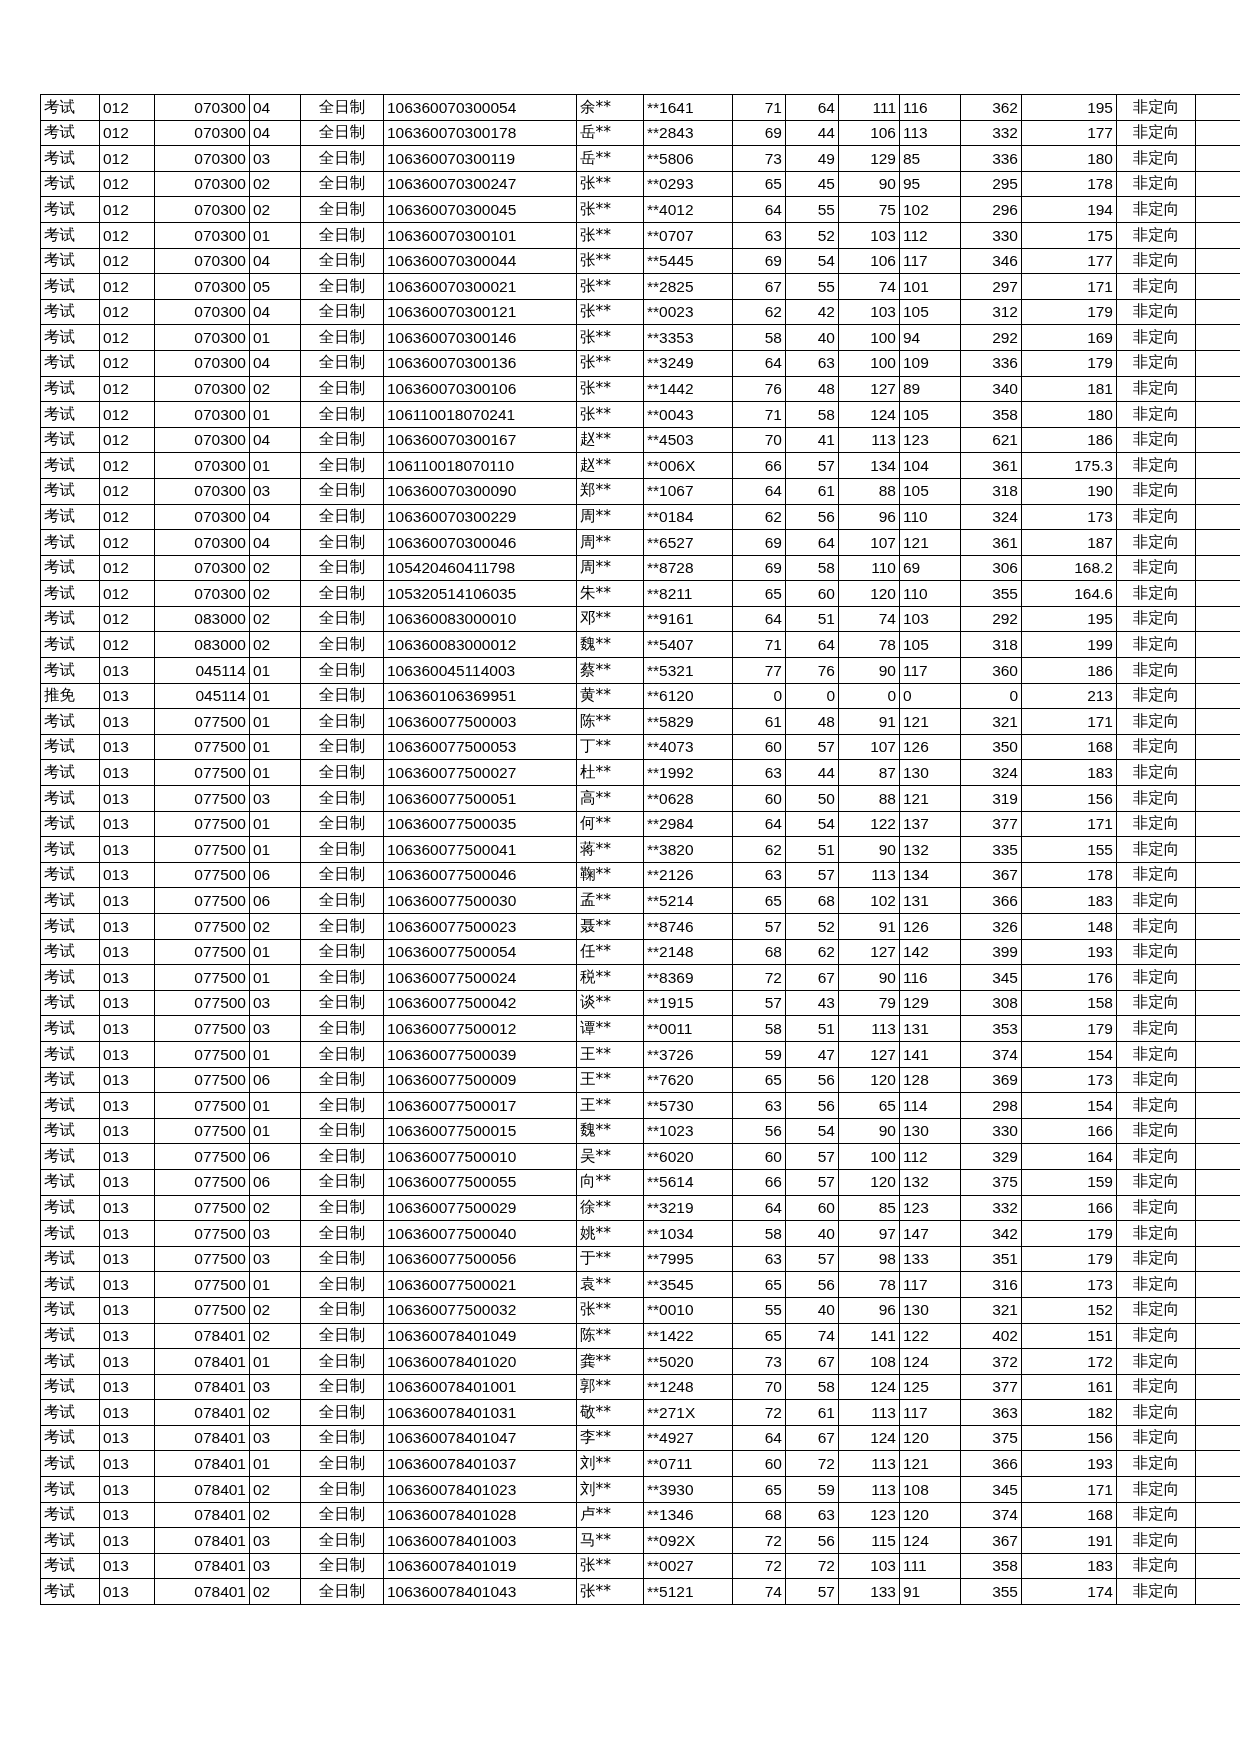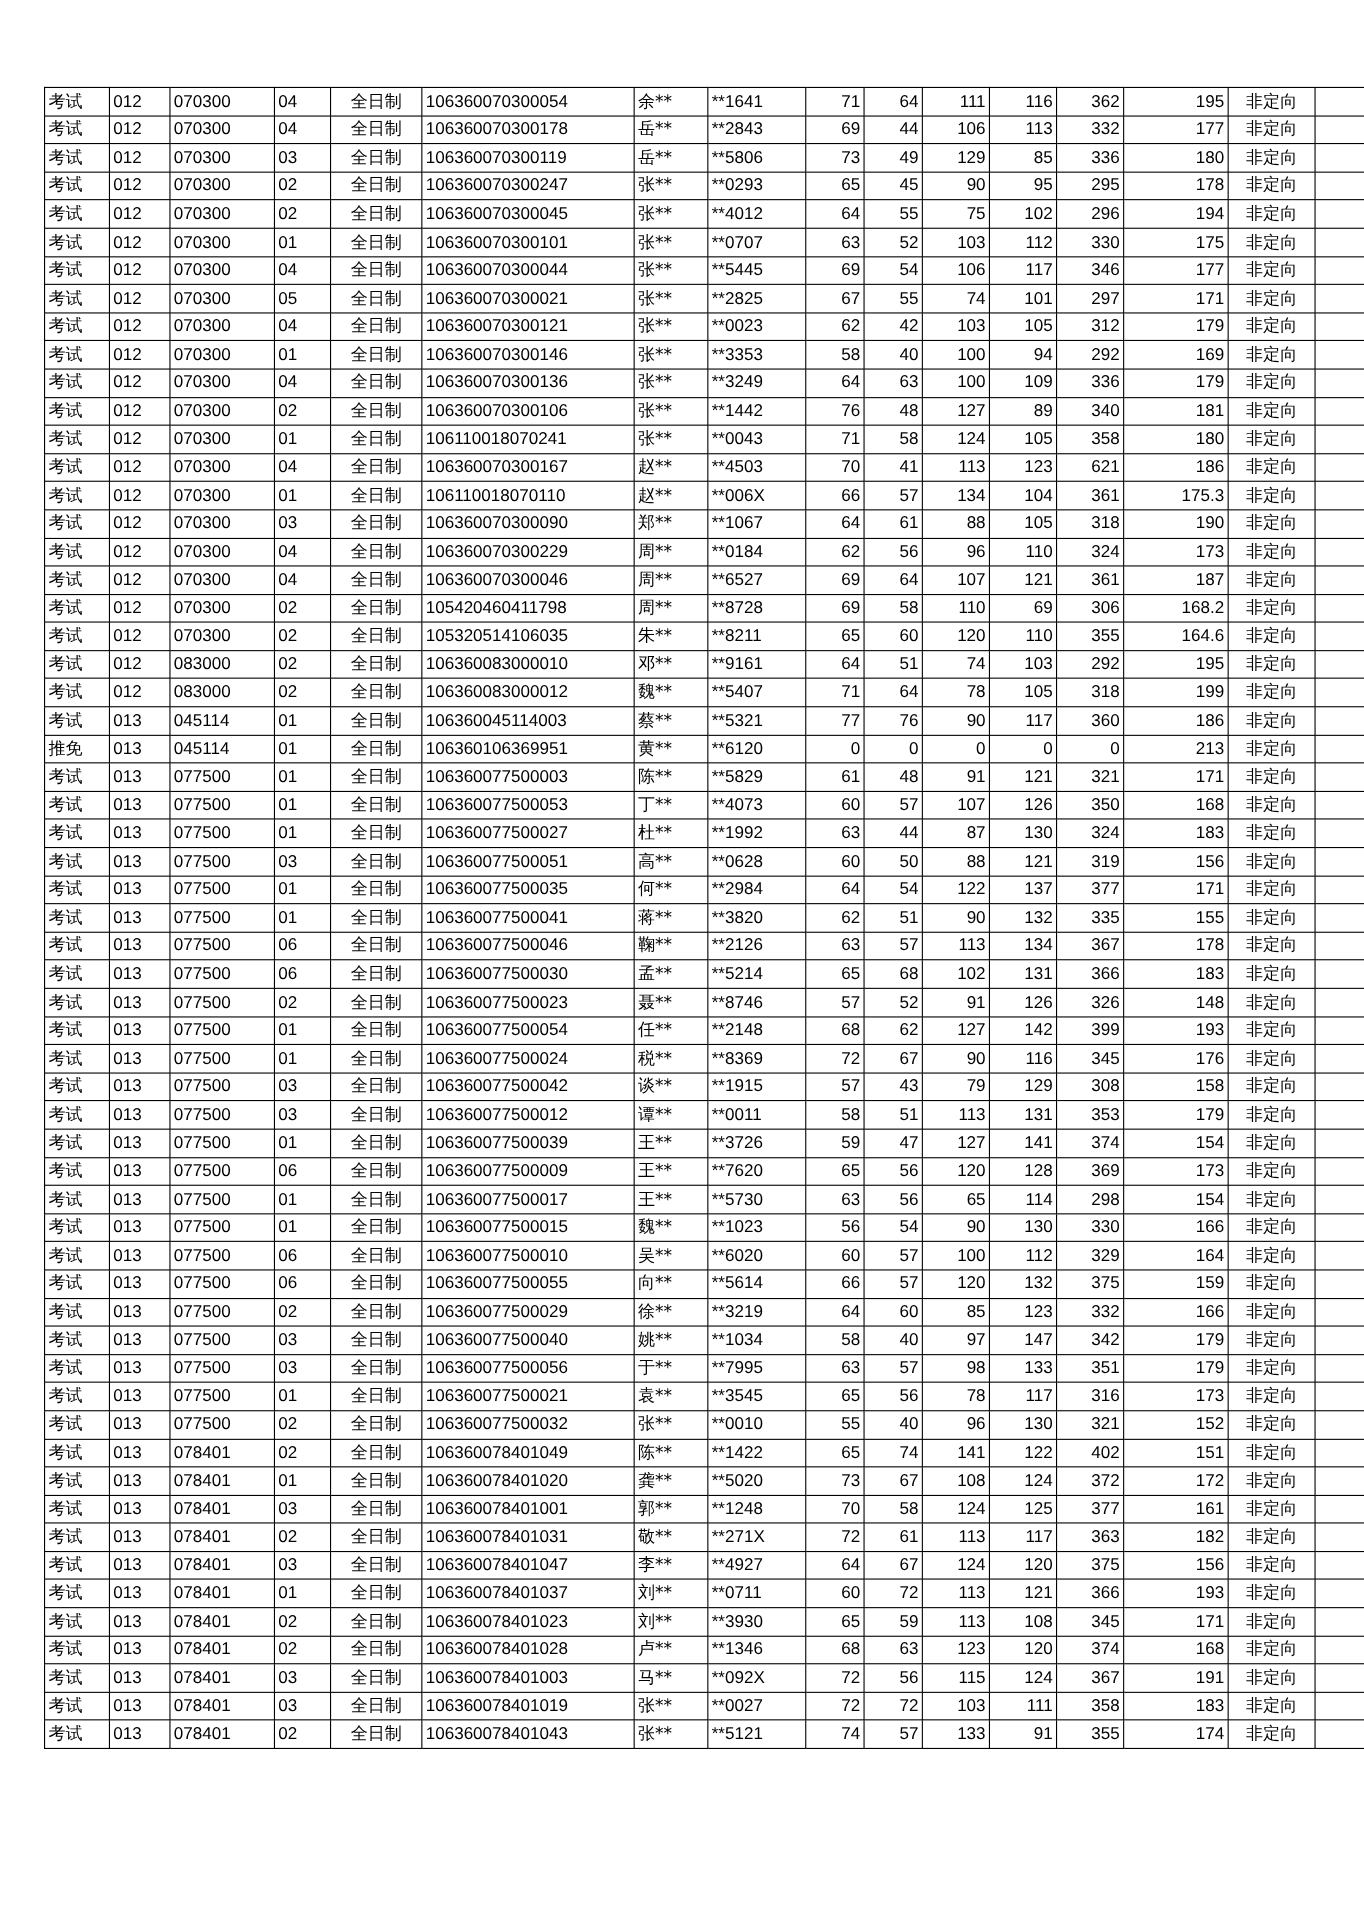--- a/index.html
+++ b/index.html
@@ -11,51 +11,51 @@
   body {
     width: 1240px;
     height: 1753px;
     font-family: "Liberation Sans", "DejaVu Sans", sans-serif;
     color: #000000;
     position: relative;
   }
   #sheet {
     position: absolute;
     left: 40px;
-    top: 79px;
+    top: 94px;
     width: 1124px;
   }
   table.grid {
     border-collapse: collapse;
     table-layout: fixed;
     width: 1124px;
     font-size: 15.5px;
     line-height: 1;
   }
   table.grid td {
     border: 1.6px solid #000000;
     height: 24.6px;
     padding: 0 3px;
     overflow: hidden;
     white-space: nowrap;
     vertical-align: middle;
     font-weight: 400;
   }
   td.c-type      { width: 52px;  text-align: left; }
   td.c-college   { width: 48px;  text-align: left; }
-  td.c-major     { width: 88px;  text-align: left; }
+  td.c-major     { width: 88px;  text-align: right; }
   td.c-direction { width: 44px;  text-align: left; }
   td.c-mode      { width: 76px;  text-align: center; }
   td.c-exam-no   { width: 186px; text-align: left; }
   td.c-name      { width: 60px;  text-align: left; }
   td.c-id        { width: 82px;  text-align: left; }
   td.c-s1        { width: 46px;  text-align: right; }
   td.c-s2        { width: 46px;  text-align: right; }
   td.c-s3        { width: 54px;  text-align: right; }
-  td.c-s4        { width: 54px;  text-align: right; }
+  td.c-s4        { width: 54px;  }
   td.c-total     { width: 54px;  text-align: right; }
   td.c-retest    { width: 88px;  text-align: right; }
   td.c-category  { width: 72px;  text-align: center; }
   td.c-blank     { width: 74px;  text-align: left; }
   .cjk { font-family: "DejaVu Sans", "Liberation Sans", sans-serif; }
 </style>
 </head>
 <body>
 
 <div id="sheet">

